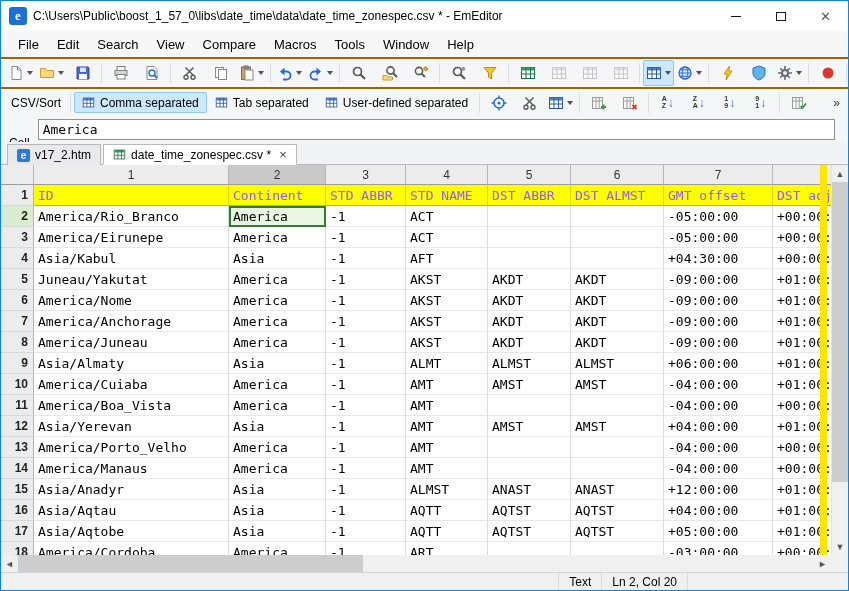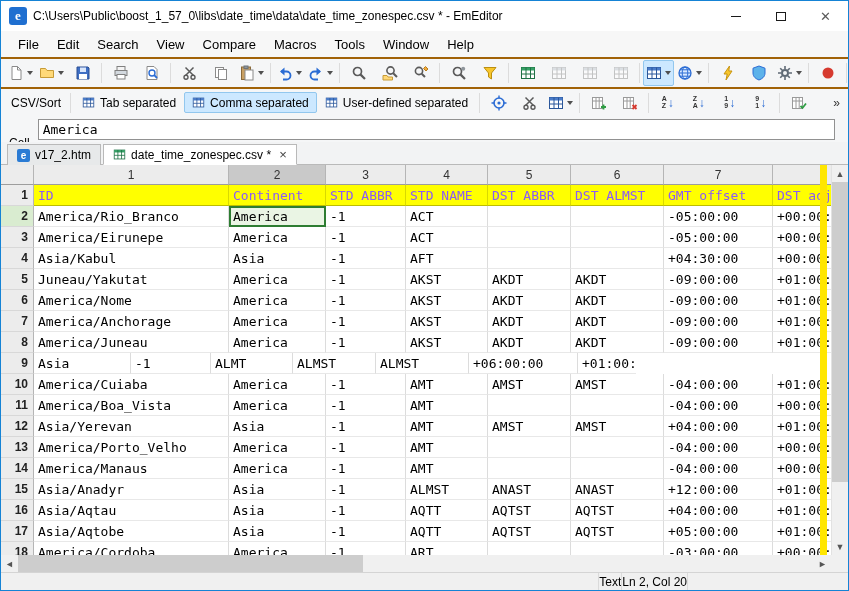--- a/index.html
+++ b/index.html
@@ -80,21 +80,21 @@
   .vfill{flex:1;}
   .hscroll-row{height:17px;flex:0 0 17px;display:flex;background:#f0f0f0;}
   .hscroll{width:830px;flex:0 0 830px;display:flex;align-items:center;}
   .harrow{width:17px;flex:0 0 17px;height:100%;display:flex;align-items:center;justify-content:center;color:#555;font-size:9px;}
   .hthumb{width:345px;height:100%;background:#cdcdcd;}
   .hfill{flex:1;}
   .scroll-corner{width:17px;flex:0 0 17px;background:#f0f0f0;}
   
   .statusbar{flex:1;background:#f0f0f0;border-top:1px solid #d4d4d4;display:flex;align-items:stretch;font-size:12px;}
   .sb-spacer{flex:1;}
-  .sb-cell{display:flex;align-items:center;padding:0 0;border-left:1px solid #dadada;white-space:nowrap;}
+  .sb-cell{display:flex;align-items:center;padding:0 10px;border-left:1px solid #dadada;white-space:nowrap;}
   .sb-end{width:160px;flex:0 0 160px;border-left:1px solid #dadada;}
   .g{color:#5a5a5a;font-size:13px;line-height:1;}
 </style>
 </head>
 <body>
 
 <svg width="0" height="0" style="position:absolute">
     <defs>
   <symbol id="i-page" viewBox="0 0 16 16">
         <path d="M4 1.5h5.5L13 5v9.5H4z" fill="#fff" stroke="#8a8a8a"></path>
@@ -405,31 +405,31 @@
       </div>
     <div class="tsep"></div>
 
   </div>
 
   <div class="toolbar toolbar2">
     <span class="tb2-label">
         <span>CSV/Sort</span>
       </span>
     <div class="tsep"></div>
+    <div class="tb2-btn active">
+        <svg class="i13">
+          <use href="#i-table-blue"></use>
+        </svg>
+        <span>Comma separated</span>
+      </div>
     <div class="tb2-btn">
         <svg class="i13">
           <use href="#i-table-blue"></use>
         </svg>
         <span>Tab separated</span>
-      </div>
-    <div class="tb2-btn active">
-        <svg class="i13">
-          <use href="#i-table-blue"></use>
-        </svg>
-        <span>Comma separated</span>
       </div>
     <div class="tb2-btn">
         <svg class="i13">
           <use href="#i-table-blue"></use>
         </svg>
         <span>User-defined separated</span>
       </div>
     <div class="tsep"></div>
     <div class="tbtn">
         <svg class="i16">
@@ -620,20 +620,21 @@
             <div class="cell c1">America</div>
             <div class="cell c2">-1</div>
             <div class="cell c3">AKST</div>
             <div class="cell c4">AKDT</div>
             <div class="cell c5">AKDT</div>
             <div class="cell c6">-09:00:00</div>
             <div class="cell c7">+01:00:</div>
           </div>
           <div class="grow">
             <div class="gut">9</div>
+            <div class="cell c0">Asia/Almaty</div>
             <div class="cell c1">Asia</div>
             <div class="cell c2">-1</div>
             <div class="cell c3">ALMT</div>
             <div class="cell c4">ALMST</div>
             <div class="cell c5">ALMST</div>
             <div class="cell c6">+06:00:00</div>
             <div class="cell c7">+01:00:</div>
           </div>
           <div class="grow">
             <div class="gut">10</div>

